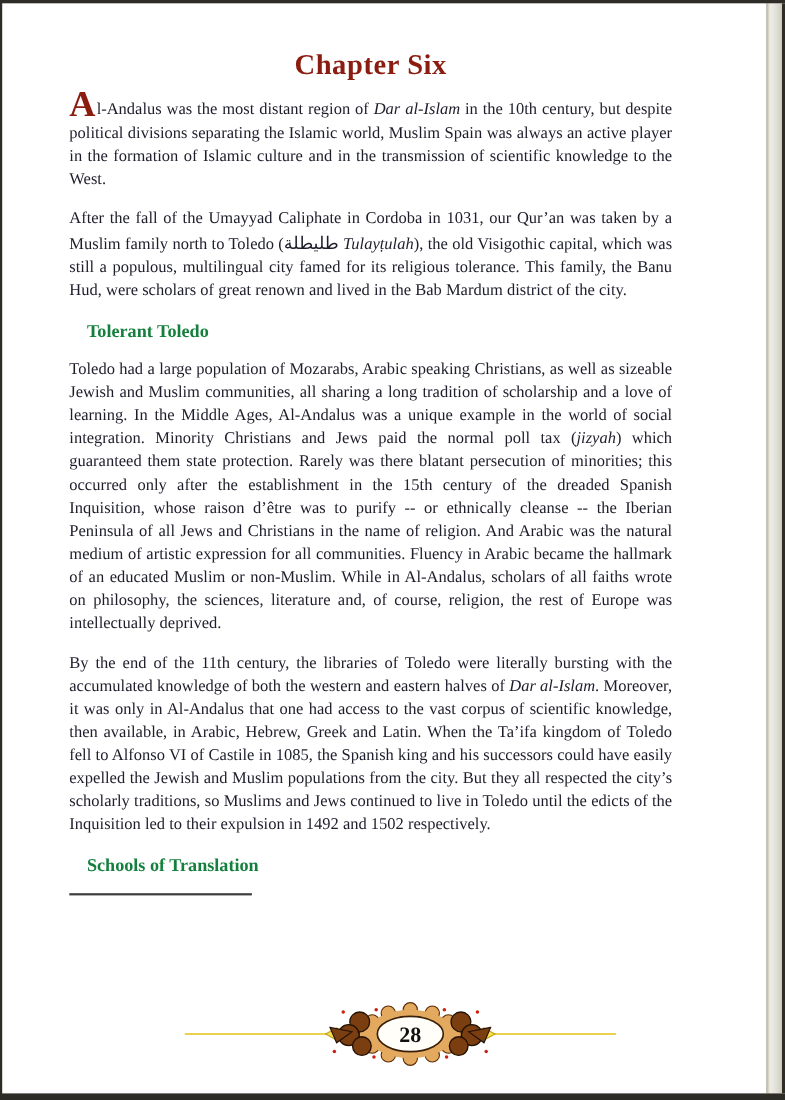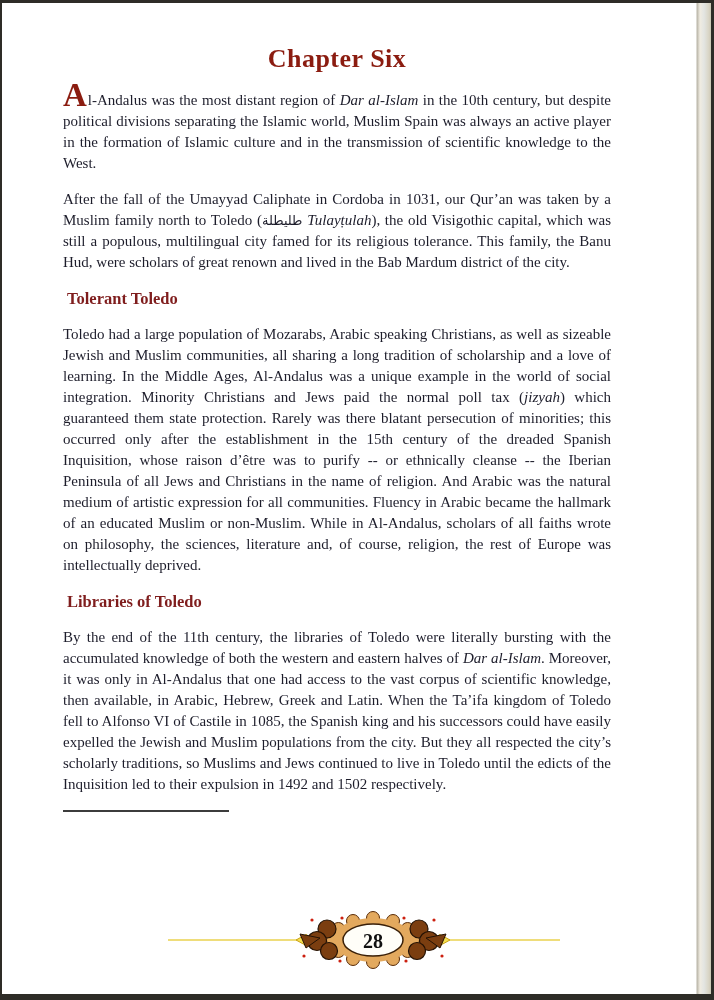--- a/index.html
+++ b/index.html
@@ -24,30 +24,30 @@
   }
   .chapter-title{
     margin:0 0 16px 0;text-align:center;
     font-size:26px;font-weight:bold;color:#8b1c10;letter-spacing:0.5px;
   }
   .body-paragraph{
     margin:0 0 15px 0;font-size:15px;line-height:21px;
     text-align:justify;color:#1d1d2b;
   }
   .section-heading{
-    margin:16px 0 15px 4px;font-size:16.5px;font-weight:bold;color:#7f1d1d;
+    margin:16px 0 15px 16px;font-size:16.5px;font-weight:bold;color:#15803d;
   }
   .italic{font-style:italic;}
   .red{color:#e02418;}
   sup{font-size:0.62em;font-weight:bold;line-height:0;}
   .dropcap{
     font-size:33px;font-weight:bold;color:#8b1c10;
     line-height:0;position:relative;top:1px;margin-right:1px;
   }
-  .arabic{font-family:"DejaVu Sans",sans-serif;font-size:13px;}
+  .arabic{font-family:"DejaVu Sans",sans-serif;font-size:16px;}
   .footnote-rule{
     width:166px;border:none;border-top:2px solid #3c3c3c;
     margin:14px 0 7px 0;height:0;
   }
   .footnote-text{
     margin:0;font-size:12.6px;line-height:18px;text-align:justify;color:#1d1d2b;
   }
   
   .footer-ornament{
     position:absolute;left:0;bottom:28px;width:714px;height:64px;z-index:3;
@@ -61,22 +61,22 @@
 <div class="frame-bottom"></div>
 <div class="page-edge"></div>
 
 <div class="content">
   <h1 class="chapter-title">Chapter Six</h1>
   <div>
       <p class="body-paragraph"><span class="dropcap">A</span><span>l-Andalus was the most distant region of </span><span class="italic">Dar al-Islam</span><span> in the 10th century, but despite political divisions separating the Islamic world, Muslim Spain was always an active player in the formation of Islamic culture and in the transmission of scientific knowledge to the West.</span></p>
       <p class="body-paragraph"><span>After the fall of the Umayyad Caliphate in Cordoba in 1031, our Qur’an was taken by a Muslim family north to Toledo (</span><span class="arabic">طليطلة</span><span> </span><span class="italic">Tulayṭulah</span><span>), the old Visigothic capital, which was still a populous, multilingual city famed for its religious tolerance. This family, the Banu Hud, were scholars of great renown and lived in the Bab Mardum district of the city.</span></p>
       <h2 class="section-heading">Tolerant Toledo</h2>
       <p class="body-paragraph"><span>Toledo had a large population of Mozarabs, Arabic speaking Christians, as well as sizeable Jewish and Muslim communities, all sharing a long tradition of scholarship and a love of learning. In the Middle Ages, Al-Andalus was a unique example in the world of social integration. Minority Christians and Jews paid the normal poll tax (</span><span class="italic">jizyah</span><span>) which guaranteed them state protection. Rarely was there blatant persecution of minorities; this occurred only after the establishment in the 15th century of the dreaded Spanish Inquisition, whose raison d’être was to purify -- or ethnically cleanse -- the Iberian Peninsula of all Jews and Christians in the name of religion. And Arabic was the natural medium of artistic expression for all communities. Fluency in Arabic became the hallmark of an educated Muslim or non-Muslim. While in Al-Andalus, scholars of all faiths wrote on philosophy, the sciences, literature and, of course, religion, the rest of Europe was intellectually deprived.</span></p>
-      <h2 class="section-heading">Libraries of Toledo</h2>
       <p class="body-paragraph"><span>By the end of the 11th century, the libraries of Toledo were literally bursting with the accumulated knowledge of both the western and eastern halves of </span><span class="italic">Dar al-Islam</span><span>. Moreover, it was only in Al-Andalus that one had access to the vast corpus of scientific knowledge, then available, in Arabic, Hebrew, Greek and Latin. When the Ta’ifa kingdom of Toledo fell to Alfonso VI of Castile in 1085, the Spanish king and his successors could have easily expelled the Jewish and Muslim populations from the city. But they all respected the city’s scholarly traditions, so Muslims and Jews continued to live in Toledo until the edicts of the Inquisition led to their expulsion in 1492 and 1502 respectively.</span></p>
+      <h2 class="section-heading">Schools of Translation</h2>
       <div class="footnote-rule"></div>
     </div>
 </div>
 
 <svg class="footer-ornament" viewBox="0 0 714 64" xmlns="http://www.w3.org/2000/svg">
 
   <line x1="168" y1="32" x2="298" y2="32" stroke="#ead24e" stroke-width="1.6"></line>
   <line x1="448" y1="32" x2="560" y2="32" stroke="#ead24e" stroke-width="1.6"></line>
 
   <g>

